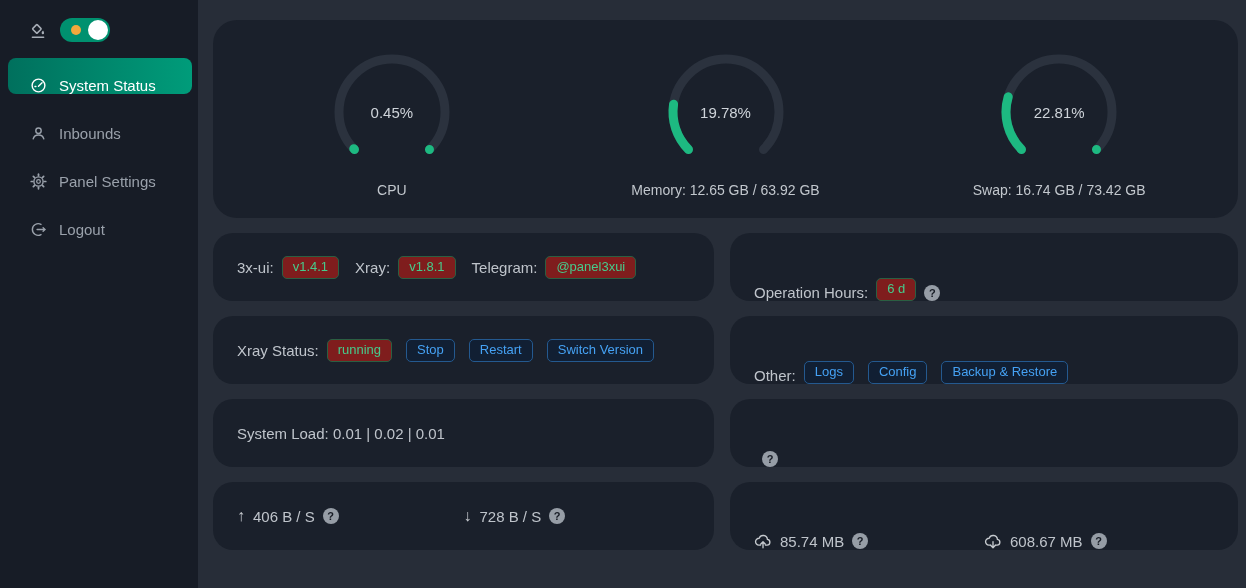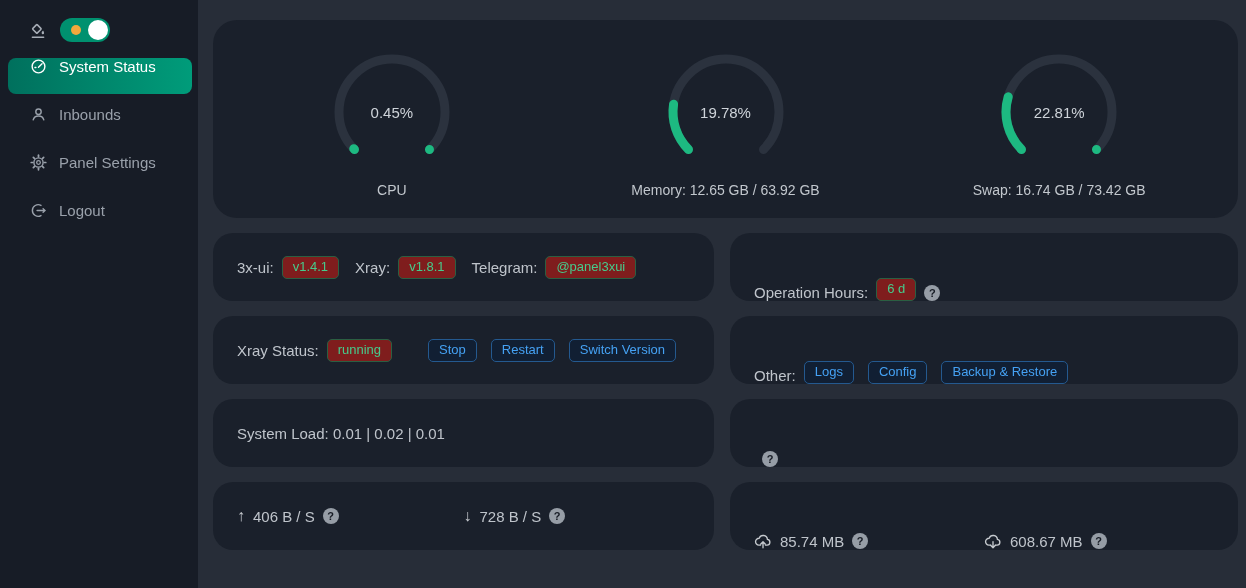--- a/index.html
+++ b/index.html
@@ -13,21 +13,21 @@
   
   .sidebar { width:198px; flex:0 0 198px; height:588px; background:#171c26; padding-top:18px; }
   .side-top { display:flex; align-items:center; gap:13px; padding-left:29px; height:24px; }
   .theme-icon { width:18px; height:18px; display:inline-flex; }
   .switch { width:50px; height:24px; border-radius:12px; background:#00916f; position:relative; cursor:pointer; }
   .switch .dot { position:absolute; left:11px; top:7px; width:10px; height:10px; border-radius:50%; background:#f3a83c; }
   .switch .knob { position:absolute; right:2px; top:2px; width:20px; height:20px; border-radius:50%; background:#ffffff; }
   .menu { margin-top:16px; }
   .menu .item {
     height:36px; margin:12px 6px 0 8px; border-radius:8px;
-    display:flex; align-items:flex-start; padding-left:22px; gap:12px;
+    display:flex; align-items:flex-end; padding-left:22px; gap:12px;
     color:#9aa1ab; font-size:15px; cursor:pointer;
   }
   .menu .item:first-child { margin-top:0; }
   .menu .item.active { background:linear-gradient(90deg,#00705d,#009c7a); color:#ffffff; }
   .micon { width:17px; height:17px; display:inline-flex; }
   .micon svg { width:17px; height:17px; }
   
   .content { flex:1; padding:20px 8px 0 15px; }
   .card { background:#1a202b; border-radius:20px; }
   .card.big { height:198px; border-radius:24px; display:flex; padding:30px 12px 0; }
@@ -179,21 +179,21 @@
       <span class="lbl">Operation Hours:</span>
       <span class="tag green" style="margin-right:0;">6 d</span>
       <span class="q">?</span>
     </section>
   </div>
 
   <div class="row">
     <section class="card rcard wl">
       <span class="lbl">Xray Status:</span>
       <span class="tag green" style="margin-right:14px;">running</span>
-      <span class="tag blue" style="margin-right:14px;margin-left:22px;">Stop</span>
+      <span class="tag blue" style="margin-right:14px;">Stop</span>
       <span class="tag blue" style="margin-right:14px;">Restart</span>
       <span class="tag blue" style="margin-right:0;">Switch Version</span>
     </section>
     <section class="card rcard wr">
       <span class="lbl">Other:</span>
       <span class="tag blue" style="margin-right:14px;">Logs</span>
       <span class="tag blue" style="margin-right:14px;">Config</span>
       <span class="tag blue" style="margin-right:0;">Backup &amp; Restore</span>
     </section>
   </div>

